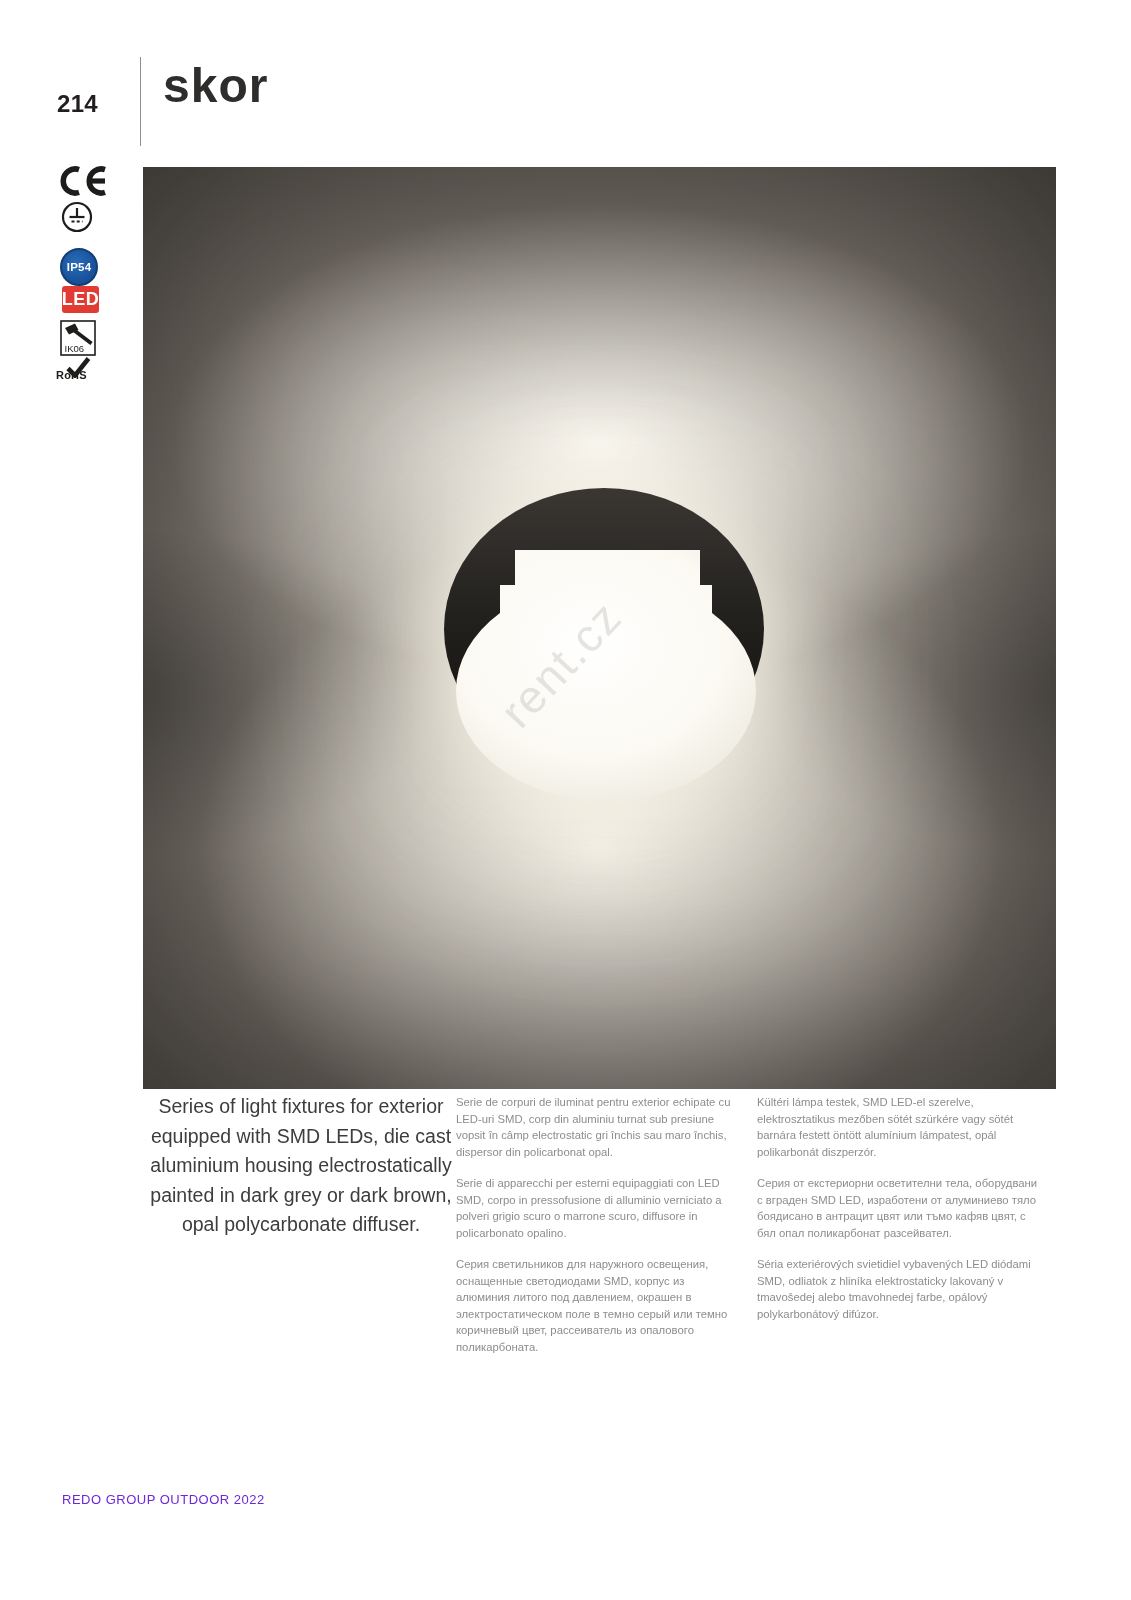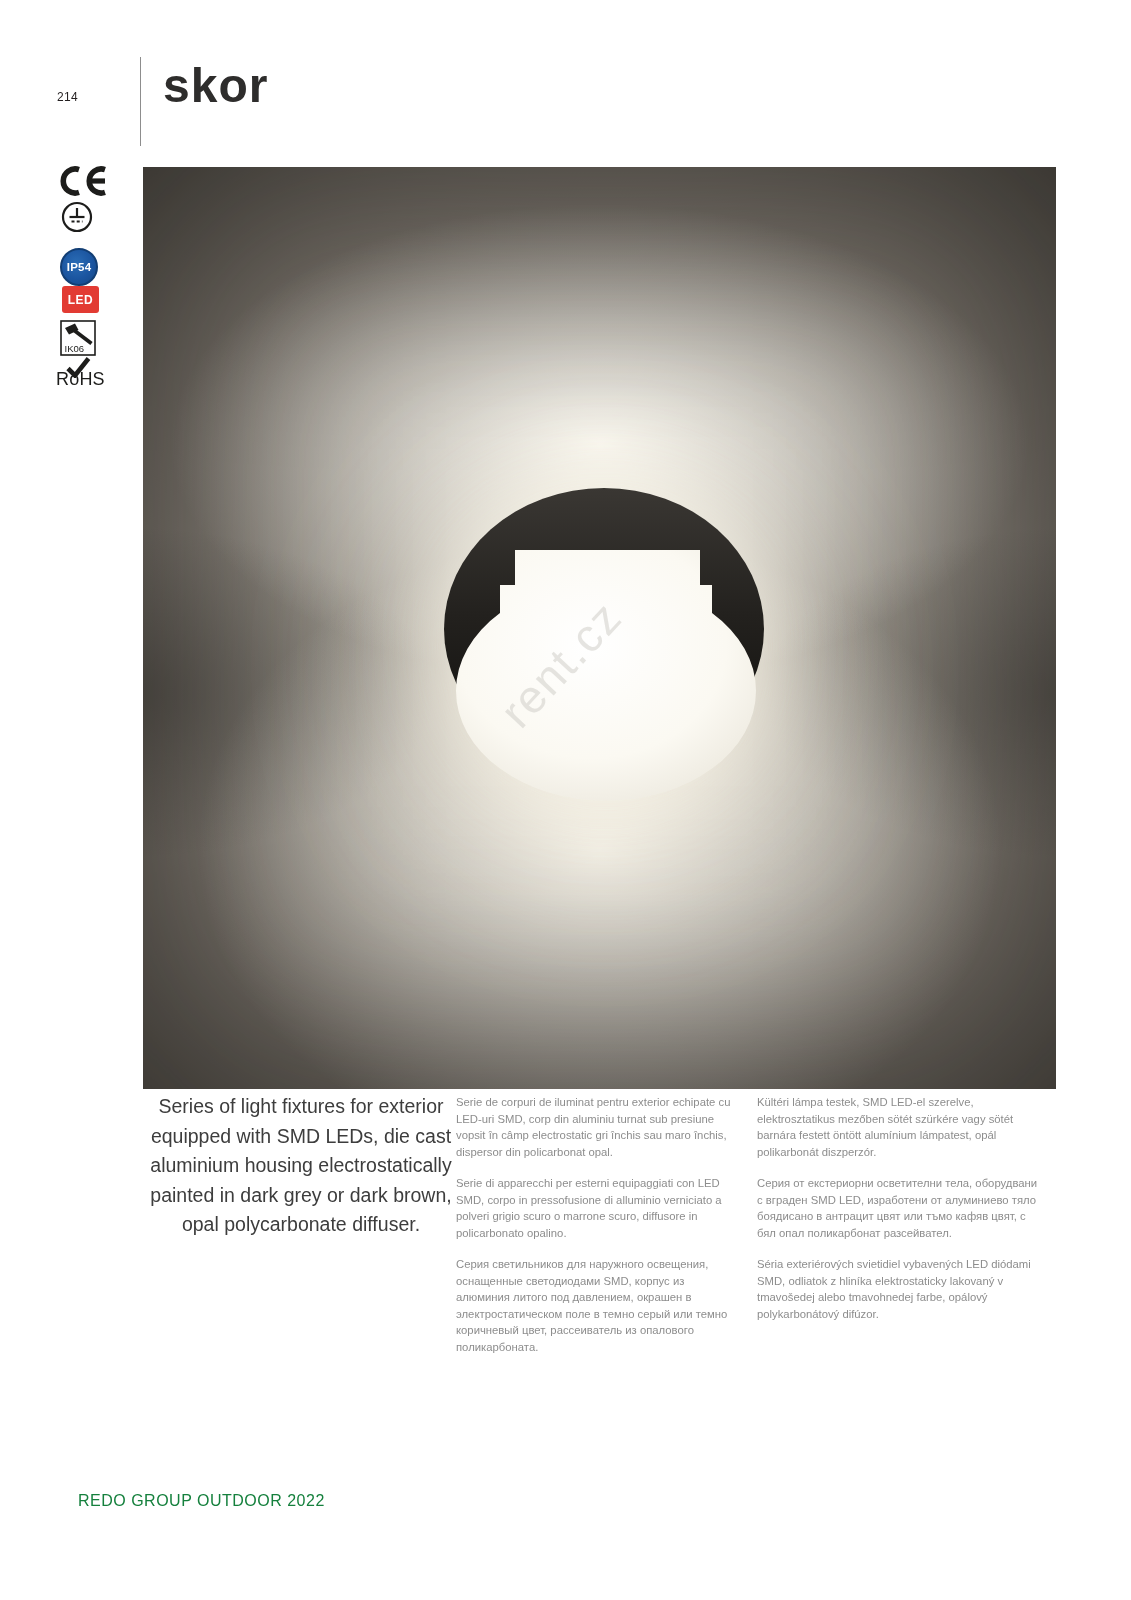--- a/index.html
+++ b/index.html
@@ -1,41 +1,41 @@
 <!DOCTYPE html>
 <html><head>
 <meta charset="utf-8">
 <title>skor — catalog page</title>
 <style>
   html,body{margin:0;padding:0;background:#ffffff;}
   .page{position:relative;width:1131px;height:1600px;background:#ffffff;overflow:hidden;
         font-family:"Liberation Sans", sans-serif;color:#1d1d1b;}
 
   
-  .page-num{position:absolute;left:57px;top:90px;font-size:12px;font-weight:normal;color:#231f20;letter-spacing:.3px;}
+  .page-num{position:absolute;left:57px;top:90px;font-size:24px;font-weight:bold;color:#231f20;letter-spacing:.3px;}
   .header-rule{position:absolute;left:140px;top:57px;width:1px;height:89px;background:#8d8d8d;}
   .brand{position:absolute;left:163px;top:58px;font-size:48px;font-weight:700;color:#2e2d2c;letter-spacing:1px;}
 
   
   .certs{position:absolute;left:0;top:0;}
   .cert{position:absolute;}
   .ce-icon{left:57px;top:166px;}
   .earth-icon{left:61px;top:201px;}
   .ip-badge{left:60px;top:248px;width:38px;height:38px;border-radius:50%;
             background:radial-gradient(circle at 42% 38%, #2a6cb5 0%, #1b55a0 55%, #154784 100%);
             border:2px solid #123e74;box-sizing:border-box;
             display:flex;align-items:center;justify-content:center;
             color:#fff;font-size:11.5px;font-weight:bold;letter-spacing:.2px;}
   .led-badge{left:62px;top:286px;width:37px;height:27px;border-radius:3px;background:#e23b33;
              display:flex;align-items:center;justify-content:center;
-             color:#fff;font-size:12px;font-weight:bold;letter-spacing:.5px;}
+             color:#fff;font-size:18px;font-weight:bold;letter-spacing:.5px;}
   .ik-icon{left:60px;top:320px;}
   .rohs{left:56px;top:356px;width:50px;}
   .rohs svg{display:block;margin-left:9px;}
-  .rohs-label{display:block;margin-top:-9px;font-size:18px;font-weight:normal;color:#1d1d1b;letter-spacing:.2px;}
+  .rohs-label{display:block;margin-top:-9px;font-size:11px;font-weight:bold;color:#1d1d1b;letter-spacing:.2px;}
 
   
   .photo{position:absolute;left:143px;top:167px;width:913px;height:922px;overflow:hidden;
     background:
       radial-gradient(47% 26% at 50% 30%, rgba(252,250,243,.95) 0%, rgba(252,250,243,0) 100%),
       radial-gradient(44% 34% at 50% 74%, rgba(250,247,238,.88) 0%, rgba(250,247,238,0) 100%),
       radial-gradient(34% 18% at -2% 57%, rgba(38,36,32,.45) 0%, rgba(38,36,32,0) 100%),
       radial-gradient(34% 18% at 102% 57%, rgba(38,36,32,.40) 0%, rgba(38,36,32,0) 100%),
       radial-gradient(75% 70% at 50% 52%, #b3aea4 0%, #98938a 40%, #756f67 70%, #524e47 100%);
     box-shadow: inset 0 0 220px 40px rgba(32,30,27,.5);}
@@ -47,21 +47,21 @@
 
   
   .lead{position:absolute;left:140px;top:1092px;width:322px;margin:0;
         font-size:19.5px;line-height:29.5px;color:#3d3d3d;text-align:center;}
   .col{position:absolute;top:1094px;width:284px;font-size:11.3px;line-height:16.5px;color:#8d8d8d;}
   .col p{margin:0 0 15px 0;}
   .col-2{left:456px;}
   .col-3{left:757px;}
 
   
-  .footer{position:absolute;left:62px;top:1492px;font-size:16px;letter-spacing:.5px;color:#15803d;margin-left:16px;}
+  .footer{position:absolute;left:62px;top:1492px;font-size:13px;letter-spacing:.5px;color:#6d28d9;}
 </style>
 </head>
 <body>
 
 <div class="page">
 
   <div class="page-num">214</div>
   <div class="header-rule"></div>
   <div class="brand">skor</div>
 

